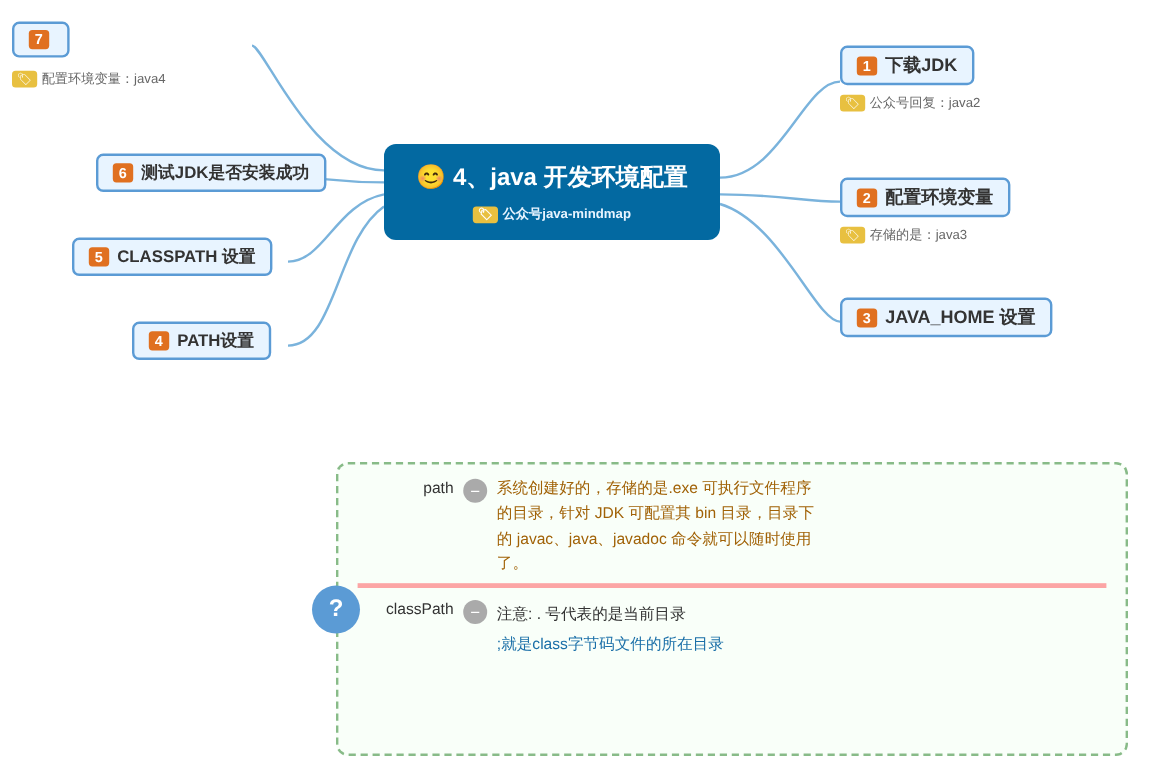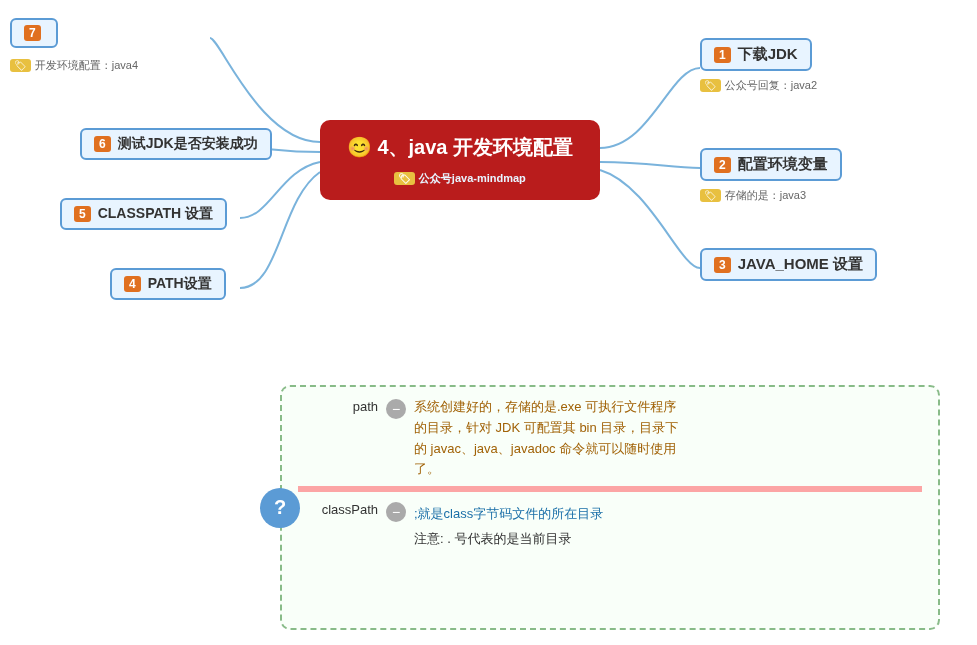--- a/index.html
+++ b/index.html
@@ -34,21 +34,21 @@
       padding: 5px 12px;
       font-size: 14px;
       white-space: nowrap;
       display: flex;
       align-items: center;
       gap: 4px;
     }
 
     
     .center-node {
-      background: #b91c1c;
+      background: #0369a1;
       color: #fff;
       border-radius: 10px;
       padding: 14px 24px;
       font-size: 20px;
       font-weight: bold;
       position: absolute;
       top: 120px;
       left: 320px;
       width: 280px;
       text-align: center;
@@ -212,21 +212,21 @@
       display: flex;
       align-items: center;
       justify-content: center;
     }
 
     .detail-row {
       display: flex;
       align-items: flex-start;
       margin-bottom: 8px;
       padding-bottom: 6px;
-      border-bottom: 6px solid #fca5a5;
+      border-bottom: 4px solid #fca5a5;
       position: relative;
     }
     .detail-row:last-child { border-bottom: none; justify-content: space-between; }
 
     .detail-label {
       color: #333;
       font-size: 13px;
       min-width: 80px;
       text-align: right;
       margin-right: 8px;
@@ -318,21 +318,21 @@
   <div class="node node-right-3">
     <span class="num">3</span>
     <span>JAVA_HOME 设置</span>
   </div>
 
   <div class="node node-left-7">
     <span class="num">7</span>
   </div>
   <div class="node-left-7-sub">
     <span class="tag-icon">🏷</span>
-    <span>开发环境配置：java4</span>
+    <span>配置环境变量：java4</span>
   </div>
 
   <div class="node node-left-6">
     <span class="num">6</span>
     <span>测试JDK是否安装成功</span>
   </div>
 
   <div class="node node-left-5">
     <span class="num">5</span>
     <span>CLASSPATH 设置</span>
@@ -352,17 +352,17 @@
     <div class="minus-btn">−</div>
     <div class="detail-content">
       <p>系统创建好的，存储的是.exe 可执行文件程序<br>的目录，针对 JDK 可配置其 bin 目录，目录下<br>的 javac、java、javadoc 命令就可以随时使用<br>了。</p>
     </div>
   </div>
 
   <div class="detail-row">
     <span class="detail-label">classPath</span>
     <div class="minus-btn">−</div>
     <div class="detail-content">
+      <p class="sub-item">注意: . 号代表的是当前目录</p>
       <p class="sub-item blue-text" style="color:#1a6fa8;">;就是class字节码文件的所在目录</p>
-      <p class="sub-item">注意: . 号代表的是当前目录</p>
     </div>
   </div>
 </div>
 
 </body></html>

